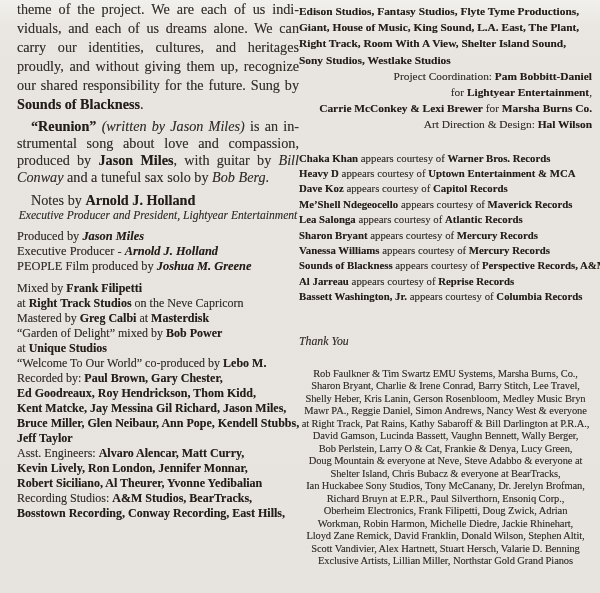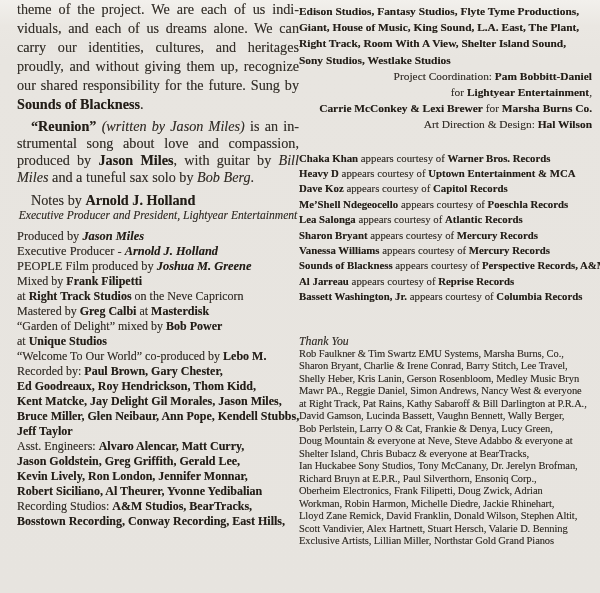--- a/index.html
+++ b/index.html
@@ -18,45 +18,45 @@
   .line.j{white-space:normal;text-align:justify;text-align-last:justify;}
   .line.ind{text-indent:14px;}
   .sb{font-weight:bold;color:#231e18;}
   .si{font-style:italic;}
   
   .para1{font-size:14.2px;line-height:19px;}
   .para2{font-size:14.2px;line-height:17px;margin-top:4px;}
   .notes1{font-size:14.2px;line-height:17px;margin-top:6px;}
   .notesrole{font-size:11.6px;line-height:14px;margin-top:0px;text-align:center;}
   .prod{font-size:12.4px;line-height:15px;margin-top:6px;}
-  .sess{font-size:12px;line-height:15px;}
+  .sess{font-size:12px;line-height:15px;margin-top:7px;}
   .studios{font-size:11.4px;line-height:16.2px;}
   .proj{font-size:11.4px;line-height:16.2px;text-align:right;}
   .court{font-size:10.8px;line-height:15.4px;margin-top:18px;}
   .tyh{font-size:11.8px;line-height:13px;margin-top:30px;}
-  .tylist{font-size:10.5px;line-height:12.5px;margin-top:0;letter-spacing:-0.1px;}
+  .tylist{font-size:10.5px;line-height:12.5px;margin-top:20px;letter-spacing:-0.1px;text-align:center;}
 </style>
 </head>
 <body>
 
 <div class="page">
   <div class="col col-left">
       <div class="para1">
         <div class="line j"><span>theme of the project. We are each of us indi-</span></div>
         <div class="line j"><span>viduals, and each of us dreams alone. We can</span></div>
         <div class="line j"><span>carry our identities, cultures, and heritages</span></div>
         <div class="line j"><span>proudly, and without giving them up, recognize</span></div>
         <div class="line j"><span>our shared responsibility for the future. Sung by</span></div>
         <div class="line"><span class="sb">Sounds of Blackness</span><span>.</span></div>
       </div>
       <div class="para2">
         <div class="line j ind"><span class="sb">“Reunion”</span><span> </span><span class="si">(written by Jason Miles)</span><span> is an in-</span></div>
         <div class="line j"><span>strumental song about love and compassion,</span></div>
         <div class="line j"><span>produced by </span><span class="sb">Jason Miles</span><span>, with guitar by </span><span class="si">Bill</span></div>
-        <div class="line"><span class="si">Miles</span><span> and a tuneful sax solo by </span><span class="si">Bob Berg</span><span>.</span></div>
+        <div class="line"><span class="si">Conway</span><span> and a tuneful sax solo by </span><span class="si">Bob Berg</span><span>.</span></div>
       </div>
       <div class="notes1">
         <div class="line ind"><span>Notes by </span><span class="sb">Arnold J. Holland</span></div>
       </div>
       <div class="notesrole">
         <div class="line"><span class="si">Executive Producer and President, Lightyear Entertainment</span></div>
       </div>
       <div class="prod">
         <div class="line"><span>Produced by </span><span class="sb si">Jason Miles</span></div>
         <div class="line"><span>Executive Producer - </span><span class="sb si">Arnold J. Holland</span></div>
@@ -64,25 +64,24 @@
       </div>
       <div class="sess">
         <div class="line"><span>Mixed by </span><span class="sb">Frank Filipetti</span></div>
         <div class="line"><span>at </span><span class="sb">Right Track Studios</span><span> on the Neve Capricorn</span></div>
         <div class="line"><span>Mastered by </span><span class="sb">Greg Calbi</span><span> at </span><span class="sb">Masterdisk</span></div>
         <div class="line"><span>“Garden of Delight” mixed by </span><span class="sb">Bob Power</span></div>
         <div class="line"><span>at  </span><span class="sb">Unique Studios</span></div>
         <div class="line"><span>“Welcome To Our World” co-produced by </span><span class="sb">Lebo M.</span></div>
         <div class="line"><span>Recorded by: </span><span class="sb">Paul Brown, Gary Chester,</span></div>
         <div class="line"><span class="sb">Ed Goodreaux, Roy Hendrickson, Thom Kidd,</span></div>
-        <div class="line"><span class="sb">Kent Matcke, Jay Delight Gil  Morales, Jason Miles,</span></div>
+        <div class="line"><span class="sb">Kent Matcke, Jay Messina Gil  Richard, Jason Miles,</span></div>
         <div class="line"><span class="sb">Bruce Miller, Glen Neibaur, Ann Pope, Kendell Stubbs,</span></div>
         <div class="line"><span class="sb">Jeff Taylor</span></div>
         <div class="line"><span>Asst. Engineers:  </span><span class="sb">Alvaro Alencar, Matt Curry,</span></div>
-        <div class="line"><span class="sb">Jason Goldstein, Greg Griffith, Gerald Lee,</span></div>
         <div class="line"><span class="sb">Kevin Lively, Ron London, Jennifer Monnar,</span></div>
         <div class="line"><span class="sb">Robert Siciliano, Al Theurer, Yvonne Yedibalian</span></div>
         <div class="line"><span>Recording Studios:  </span><span class="sb">A&amp;M Studios, BearTracks,</span></div>
         <div class="line"><span class="sb">Bosstown Recording, Conway Recording, East Hills,</span></div>
       </div>
     </div>
   <div class="col col-right">
       <div class="studios">
         <div class="line"><span class="sb">Edison Studios, Fantasy Studios, Flyte Tyme Productions,</span></div>
         <div class="line"><span class="sb">Giant, House of Music, King Sound, L.A. East, The Plant,</span></div>
@@ -92,21 +91,21 @@
       <div class="proj">
         <div class="line"><span>Project Coordination: </span><span class="sb">Pam Bobbitt-Daniel</span></div>
         <div class="line"><span>for </span><span class="sb">Lightyear Entertainment</span><span>,</span></div>
         <div class="line"><span class="sb">Carrie McConkey &amp; Lexi Brewer</span><span> for </span><span class="sb">Marsha Burns Co.</span></div>
         <div class="line"><span>Art Direction &amp; Design: </span><span class="sb">Hal Wilson</span></div>
       </div>
       <div class="court">
         <div class="line"><span class="sb">Chaka Khan</span><span> appears courtesy of </span><span class="sb">Warner Bros. Records</span></div>
         <div class="line"><span class="sb">Heavy D</span><span>  appears courtesy of  </span><span class="sb">Uptown Entertainment &amp; MCA</span></div>
         <div class="line"><span class="sb">Dave Koz</span><span> appears courtesy of </span><span class="sb">Capitol Records</span></div>
-        <div class="line"><span class="sb">Me’Shell Ndegeocello</span><span> appears courtesy of </span><span class="sb">Poeschla Records</span></div>
+        <div class="line"><span class="sb">Me’Shell Ndegeocello</span><span> appears courtesy of </span><span class="sb">Maverick Records</span></div>
         <div class="line"><span class="sb">Lea Salonga</span><span> appears courtesy of </span><span class="sb">Atlantic Records</span></div>
         <div class="line"><span class="sb">Sharon Bryant</span><span> appears courtesy of </span><span class="sb">Mercury Records</span></div>
         <div class="line"><span class="sb">Vanessa Williams</span><span> appears courtesy of </span><span class="sb">Mercury Records</span></div>
         <div class="line"><span class="sb">Sounds of Blackness</span><span> appears courtesy of </span><span class="sb">Perspective Records, A&amp;M</span></div>
         <div class="line"><span class="sb">Al Jarreau</span><span> appears courtesy of </span><span class="sb">Reprise Records</span></div>
         <div class="line"><span class="sb">Bassett Washington, Jr.</span><span> appears courtesy of </span><span class="sb">Columbia Records</span></div>
       </div>
       <div class="tyh">
         <div class="line"><span class="si">Thank You</span></div>
       </div>

